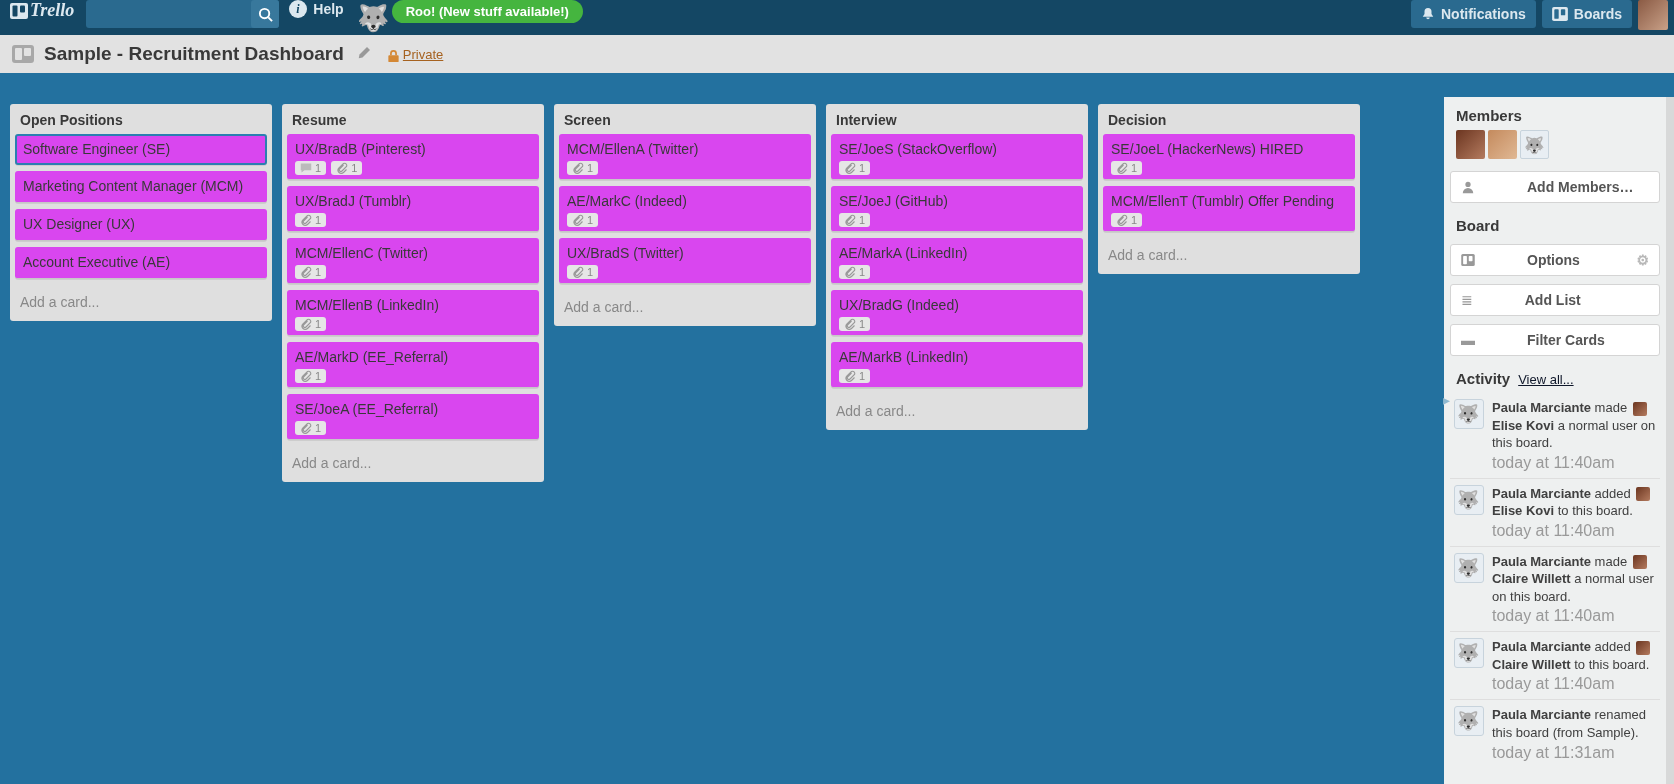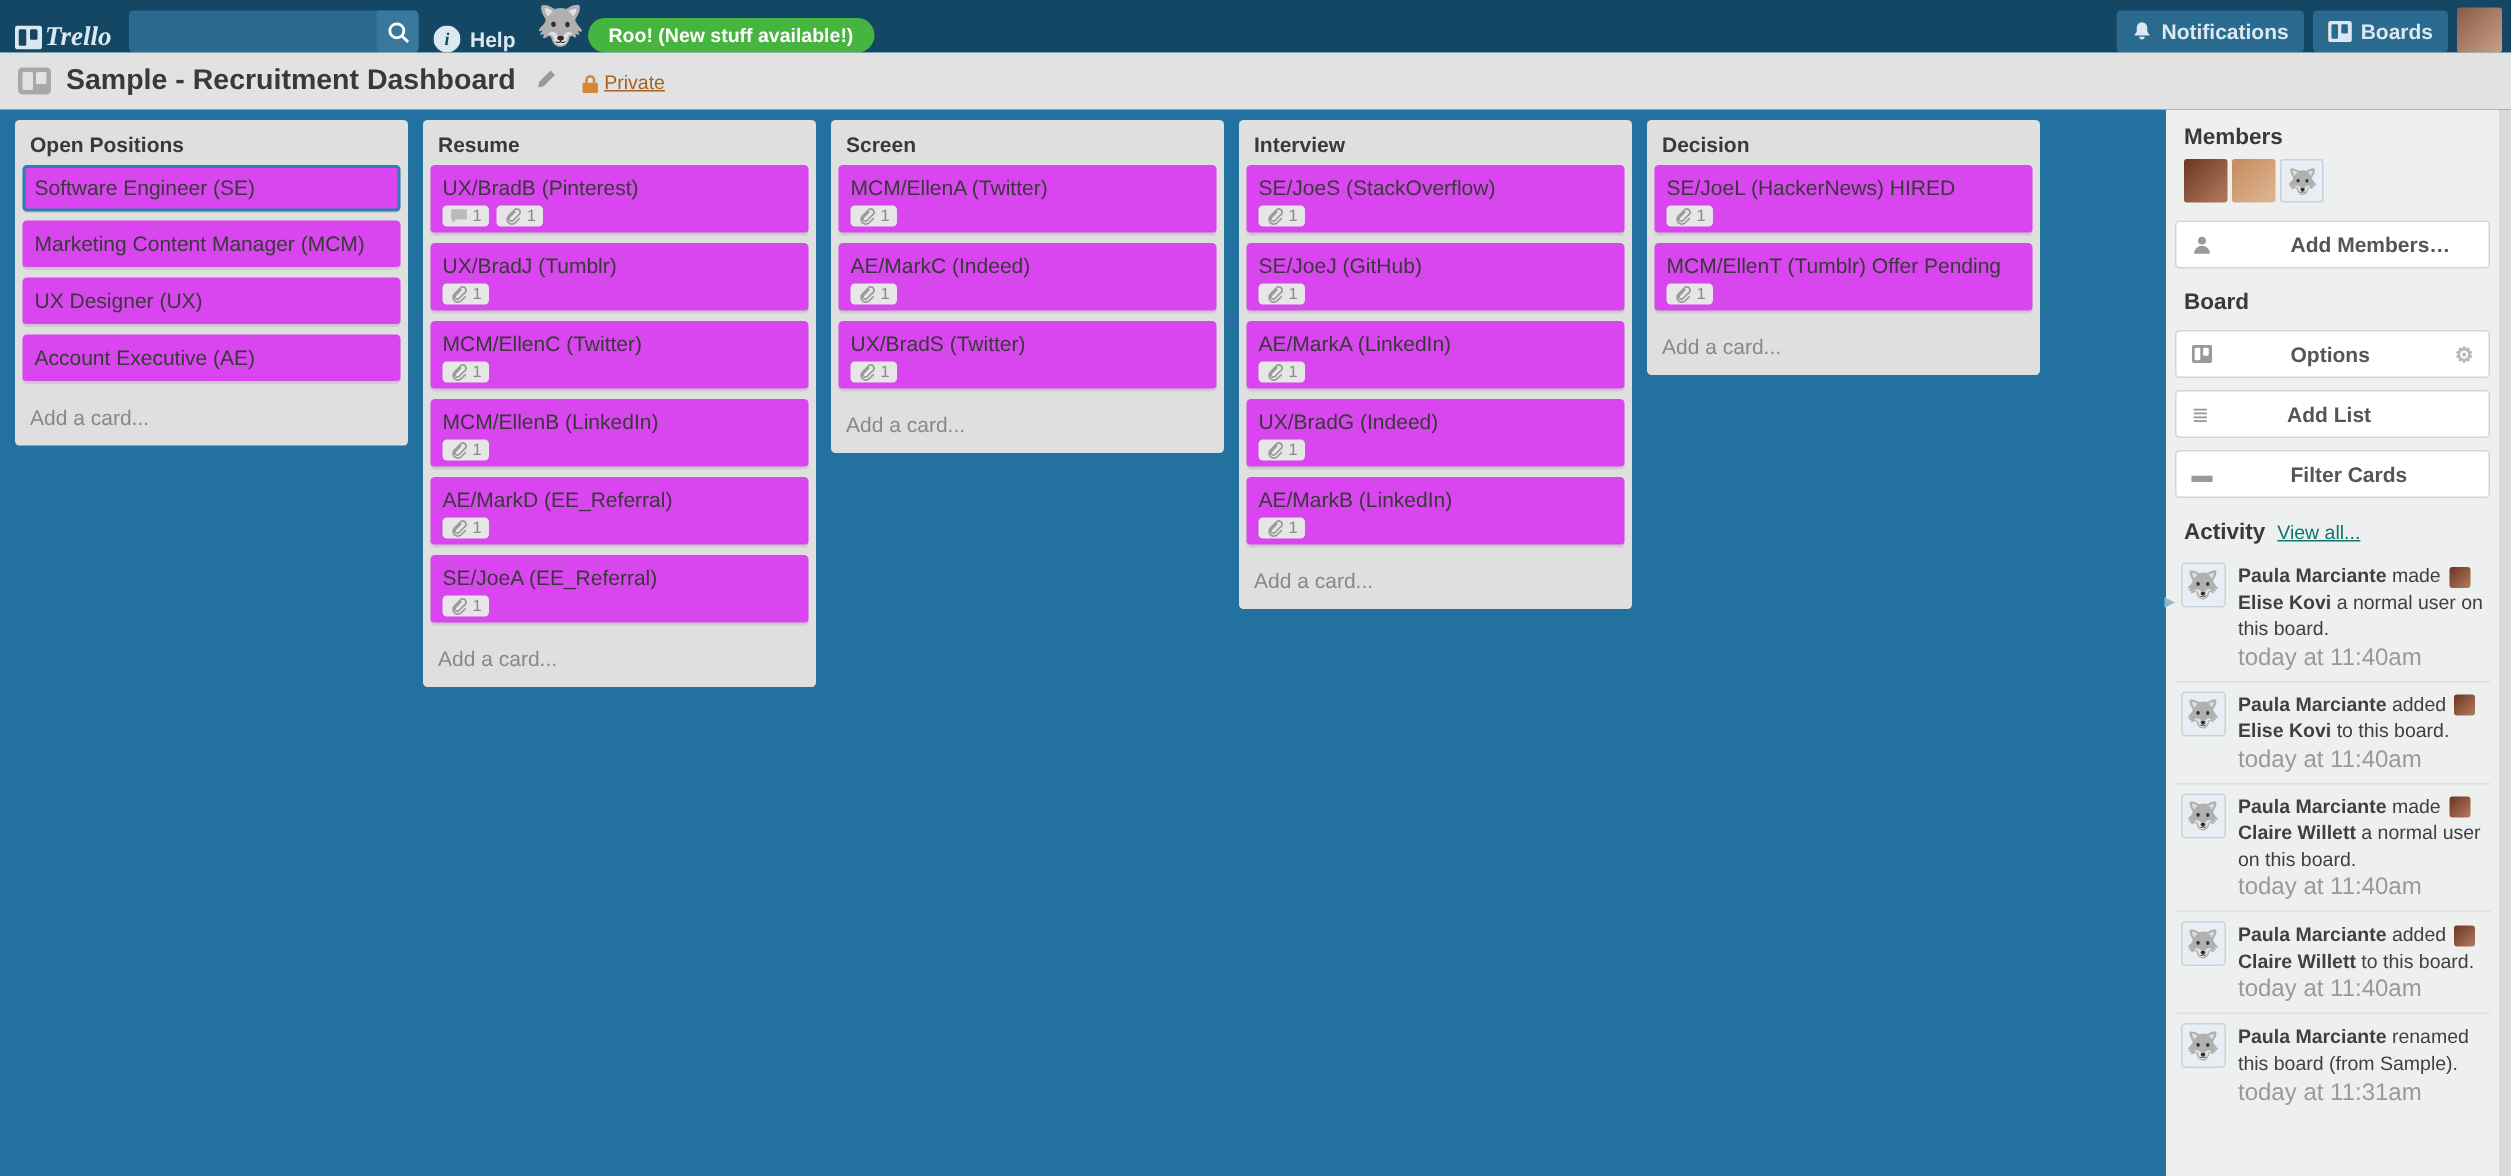--- a/index.html
+++ b/index.html
@@ -1,20 +1,20 @@
 <!DOCTYPE html>
 <html><head>
   <meta charset="utf-8">
   <style>
     * { box-sizing: border-box; margin: 0; padding: 0; }
     html, body { height: 100%; font-family: "Helvetica Neue", Arial, sans-serif; font-size: 14px; }
     body { background: #23719f; display: flex; flex-direction: column; overflow: hidden; }
 
     
-    .top-header { height: 35px; background: #144764; display: flex; align-items: flex-end; padding: 0 6px; color: #fff; }
+    .top-header { height: 35px; background: #144764; display: flex; align-items: flex-start; padding: 0 6px; color: #fff; }
     .logo { display: flex; align-items: center; margin-right: 8px; padding: 0 4px; }
     .logo svg { margin-right: 2px; }
     .logo-text { font-family: cursive; font-weight: bold; font-size: 18px; font-style: italic; letter-spacing: 0; color: #dce8ef; }
     .search-box { display: flex; align-items: center; background: #2a6a8f; border-radius: 3px; height: 28px; margin-right: 10px; }
     .search-input { background: transparent; border: none; width: 165px; height: 28px; padding: 0 8px; color: #fff; outline: none; }
     .search-btn { width: 28px; height: 28px; background: #38789c; border: none; border-radius: 3px; display: flex; align-items: center; justify-content: center; cursor: pointer; }
     .help-link { display: flex; align-items: center; color: #dce8ef; font-weight: bold; margin-right: 12px; cursor: pointer; }
     .help-link svg { margin-right: 6px; }
     .husky { width: 36px; height: 36px; display: flex; align-items: center; justify-content: center; }
     .roo-bubble { background: #45b53f; color: #fff; padding: 4px 14px; border-radius: 12px; font-size: 13px; font-weight: bold; cursor: pointer; }
@@ -28,21 +28,21 @@
     .board-icon { width: 22px; height: 18px; background: #a8a8a8; border-radius: 3px; margin-right: 10px; position: relative; }
     .board-icon::before, .board-icon::after { content: ""; position: absolute; top: 3px; width: 7px; background: #e2e2e2; border-radius: 1px; }
     .board-icon::before { left: 3px; height: 12px; }
     .board-icon::after { left: 12px; height: 8px; }
     .board-title { font-size: 19px; font-weight: bold; margin-right: 14px; }
     .edit-pencil { color: #999; margin-right: 18px; cursor: pointer; }
     .private { display: flex; align-items: flex-end; color: #a66220; font-size: 13px; text-decoration: underline; cursor: pointer; }
     .private svg { margin-right: 4px; }
 
     
-    .main { flex: 1; display: flex; overflow: hidden; }
+    .main { flex: 1; display: flex; overflow: hidden; margin-top: 24px; }
 
     .board-area { flex: 1; padding: 7px 5px; display: flex; align-items: flex-start; overflow-x: auto; }
 
     .list { width: 262px; min-width: 262px; background: #dfdfdf; border-radius: 3px; margin: 0 5px; display: flex; flex-direction: column; }
     .list-header { padding: 8px 10px 6px; font-weight: bold; color: #393939; font-size: 14px; cursor: pointer; }
     .cards { padding: 0 5px; }
     .card { background: #d946ef; border-radius: 3px; border-bottom: 1px solid #c7c7c7; margin-bottom: 6px; padding: 7px 8px 4px; cursor: pointer; box-shadow: 0 1px 0 rgba(0,0,0,.08); }
     .card.selected { border: 2px solid #2b7fb0; padding: 5px 6px 2px; }
     .card-title { color: #393939; font-size: 14px; margin-bottom: 4px; }
     .badges { display: flex; gap: 5px; margin-top: 2px; }
@@ -56,21 +56,21 @@
     .members-row { display: flex; padding: 0 12px 8px; gap: 3px; }
     .member-av { width: 29px; height: 29px; border-radius: 2px; background: #c9a188; cursor: pointer; }
     .member-av.m1 { background: linear-gradient(135deg, #6b3520, #b47b5f); }
     .member-av.m2 { background: linear-gradient(135deg, #c48a5d, #e0b894); }
     .member-av.m3 { background: #e8eef3; border: 1px solid #c7d3dc; display: flex; align-items: center; justify-content: center; }
     .sb-btn { background: #fff; border: 1px solid #d4d4d4; border-radius: 3px; margin: 4px 6px; padding: 7px 10px; display: flex; align-items: center; font-weight: bold; color: #555; cursor: pointer; gap: 44px; }
     .sb-btn svg, .sb-btn .glyph { margin-right: 8px; font-weight: normal; color: #999; font-size: 14px; }
     .sb-btn .trail { margin-left: auto; color: #b8b8b8; }
     .activity-head { display: flex; align-items: baseline; padding: 10px 12px 6px; }
     .activity-head .t { font-weight: bold; font-size: 15px; margin-right: 8px; }
-    .activity-head .va { color: #0f766e; text-decoration: underline; font-size: 13px; cursor: pointer; }
+    .activity-head .va { color: #0f172a; text-decoration: underline; font-size: 13px; cursor: pointer; }
     .activity-list { padding: 0 6px; }
     .act-item { display: flex; padding: 6px 4px; border-top: 1px solid #dedede; }
     .act-item:first-child { border-top: none; }
     .act-av { width: 30px; height: 30px; min-width: 30px; background: #e8eef3; border: 1px solid #c7d3dc; border-radius: 3px; margin-right: 8px; display: flex; align-items: center; justify-content: center; }
     .act-body .line { font-size: 13px; color: #404040; line-height: 1.35; }
     .act-body .line b { font-weight: bold; }
     .act-body .tiny-av { display: inline-block; width: 14px; height: 14px; background: linear-gradient(135deg, #6b3520, #b47b5f); vertical-align: middle; border-radius: 2px; margin-left: 2px; }
     .act-body .ts { font-size: 16px; color: #999; margin-top: 2px; }
     .scroll-edge { width: 8px; background: #d8d9d9; }
 

